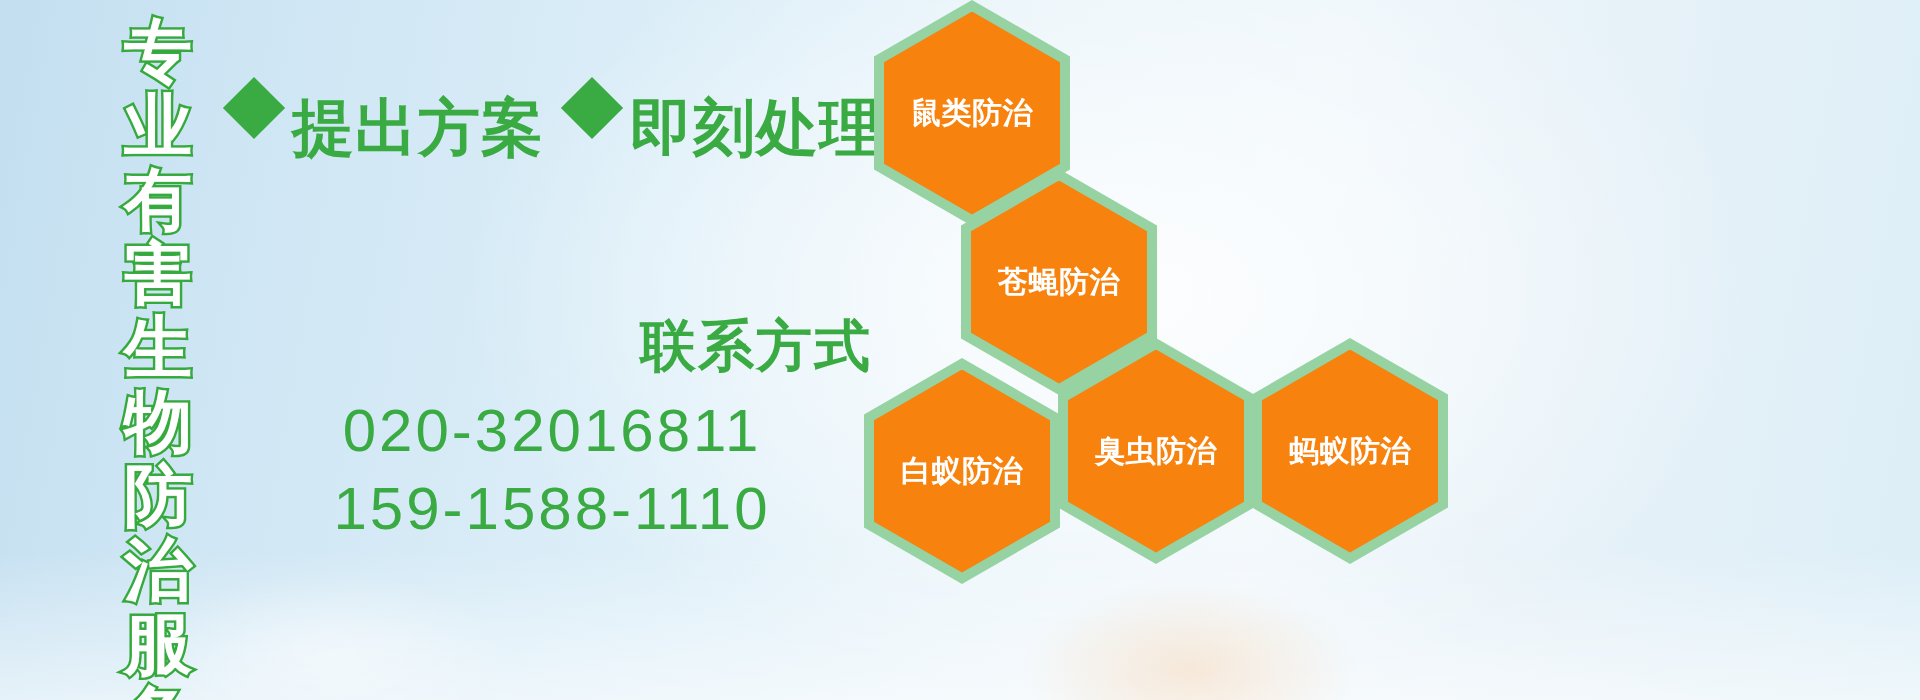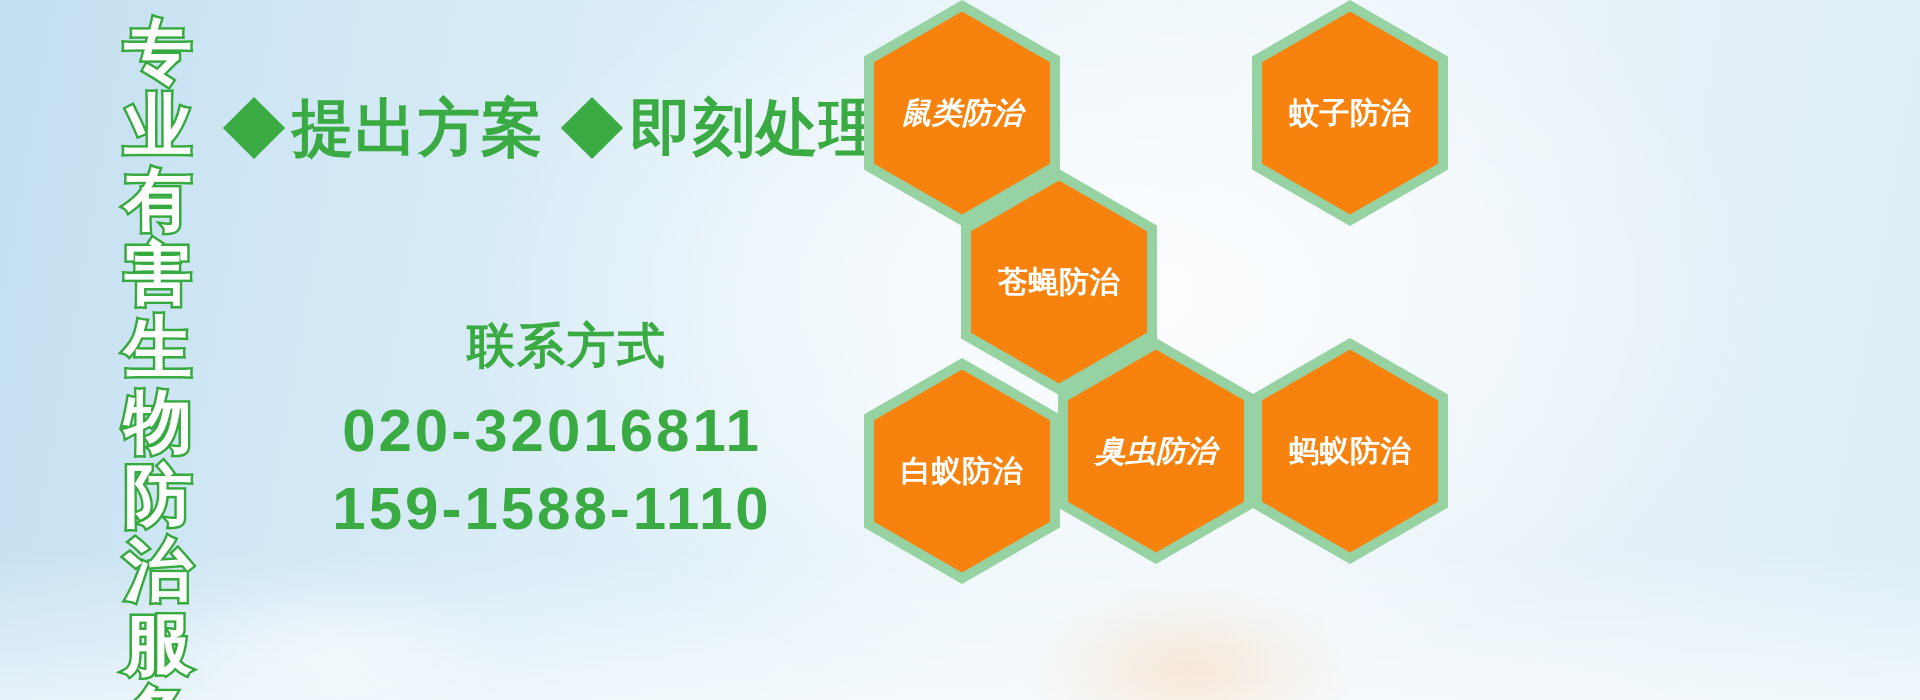--- a/index.html
+++ b/index.html
@@ -64,50 +64,50 @@
   .feature-row {
     display:flex;
     align-items:center;
     height:100px;
     color:#3aaa42;
     font-size:62px;
     font-weight:bold;
     letter-spacing:1px;
     white-space:nowrap;
   }
-  .feature-item { display:flex; align-items:center;font-family:Liberation Serif, serif; }
+  .feature-item { display:flex; align-items:flex-start;font-family:Liberation Serif, serif; }
   .diamond-icon {
     display:inline-block;
     width:44px; height:44px;
     background:#3aaa42;
     transform:rotate(45deg);
     margin-right:16px;
     flex:0 0 auto;
   }
   .feature-label { margin-right:26px; }
 
   
   #contact {
     position:absolute;
     left:232px; top:300px;
     width:640px;
     text-align:center;
     color:#3aaa42;
   }
   #contact-title {
-    font-size:48px;
+    font-size:56px;
     font-weight:bold;
     letter-spacing:2px;
     line-height:92px;
-    text-align:center;
+    text-align:right;
     padding-left:30px;
   }
   .phone-line {
     font-size:60px;
-    font-weight:bold;
+    font-weight:normal;
     letter-spacing:3px;
     line-height:78px;
   }
 
   
   #hex-grid {
     position:absolute;
     left:862px; top:-18px;
     width:620px; height:740px;
   }
@@ -132,27 +132,27 @@
   }
   .hex-label {
     color:#ffffff;
     font-size:30px;
     font-weight:bold;
     letter-spacing:0.5px;
     white-space:nowrap;
     text-align:center;
   }
   
-  .hex.r1c1 { left:2px;   top:18px;font-style:italic; }
+  .hex.r1c1 { left:12px;   top:18px; }
   .hex.r1c2 { left:196px; top:18px; }
   .hex.r1c3 { left:390px; top:18px; }
   .hex.r2c1 { left:99px;  top:187px; }
   .hex.r2c2 { left:293px; top:187px; }
   .hex.r3c1 { left:2px;   top:376px; }
-  .hex.r3c2 { left:196px; top:356px;font-style:italic; }
+  .hex.r3c2 { left:196px; top:356px; }
   .hex.r3c3 { left:390px; top:356px; }
 </style>
 </head>
 <body>
 
 <div id="banner">
 
   <div id="haze-bottom"></div>
   <div id="haze-blob-a"></div>
   <div id="haze-blob-b"></div>
@@ -191,25 +191,20 @@
     <div class="phone-line">159-1588-1110</div>
   </div>
 
   <div id="hex-grid">
 
     <div class="hex r1c1">
       <div class="hex-inner">
         <span class="hex-label">鼠类防治</span>
       </div>
     </div>
-    <div class="hex r1c3">
-      <div class="hex-inner">
-        <span class="hex-label">蚊子防治</span>
-      </div>
-    </div>
 
     <div class="hex r2c1">
       <div class="hex-inner">
         <span class="hex-label">苍蝇防治</span>
       </div>
     </div>
 
     <div class="hex r3c1">
       <div class="hex-inner">
         <span class="hex-label">白蚁防治</span>

